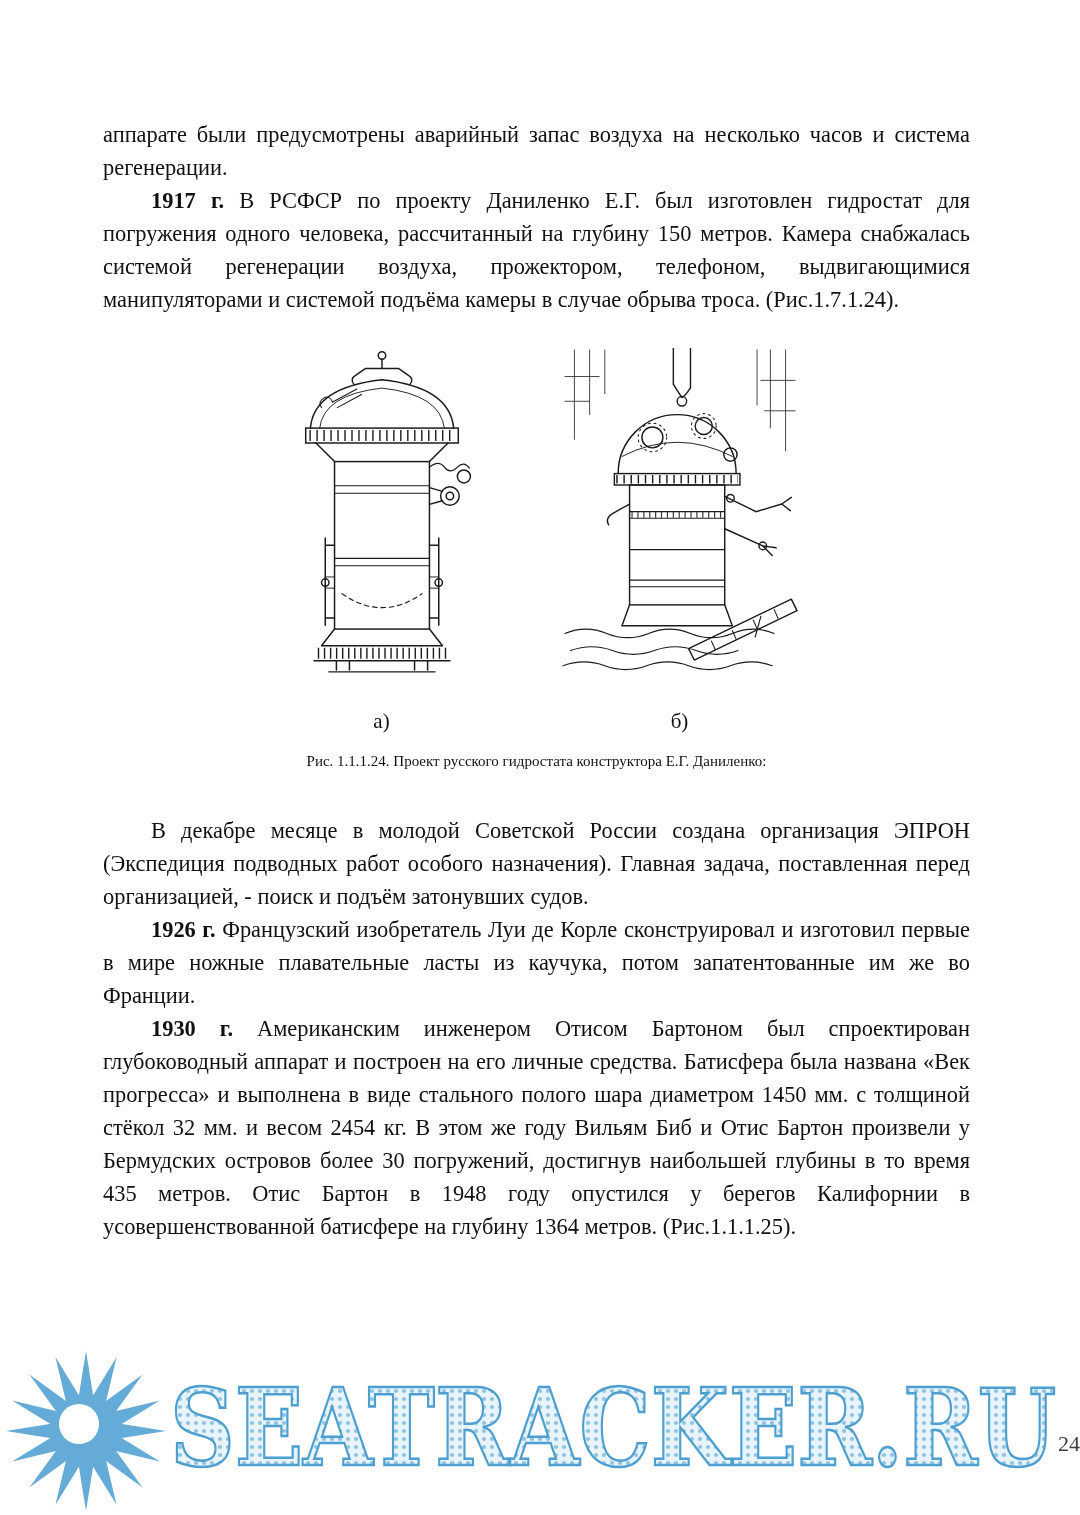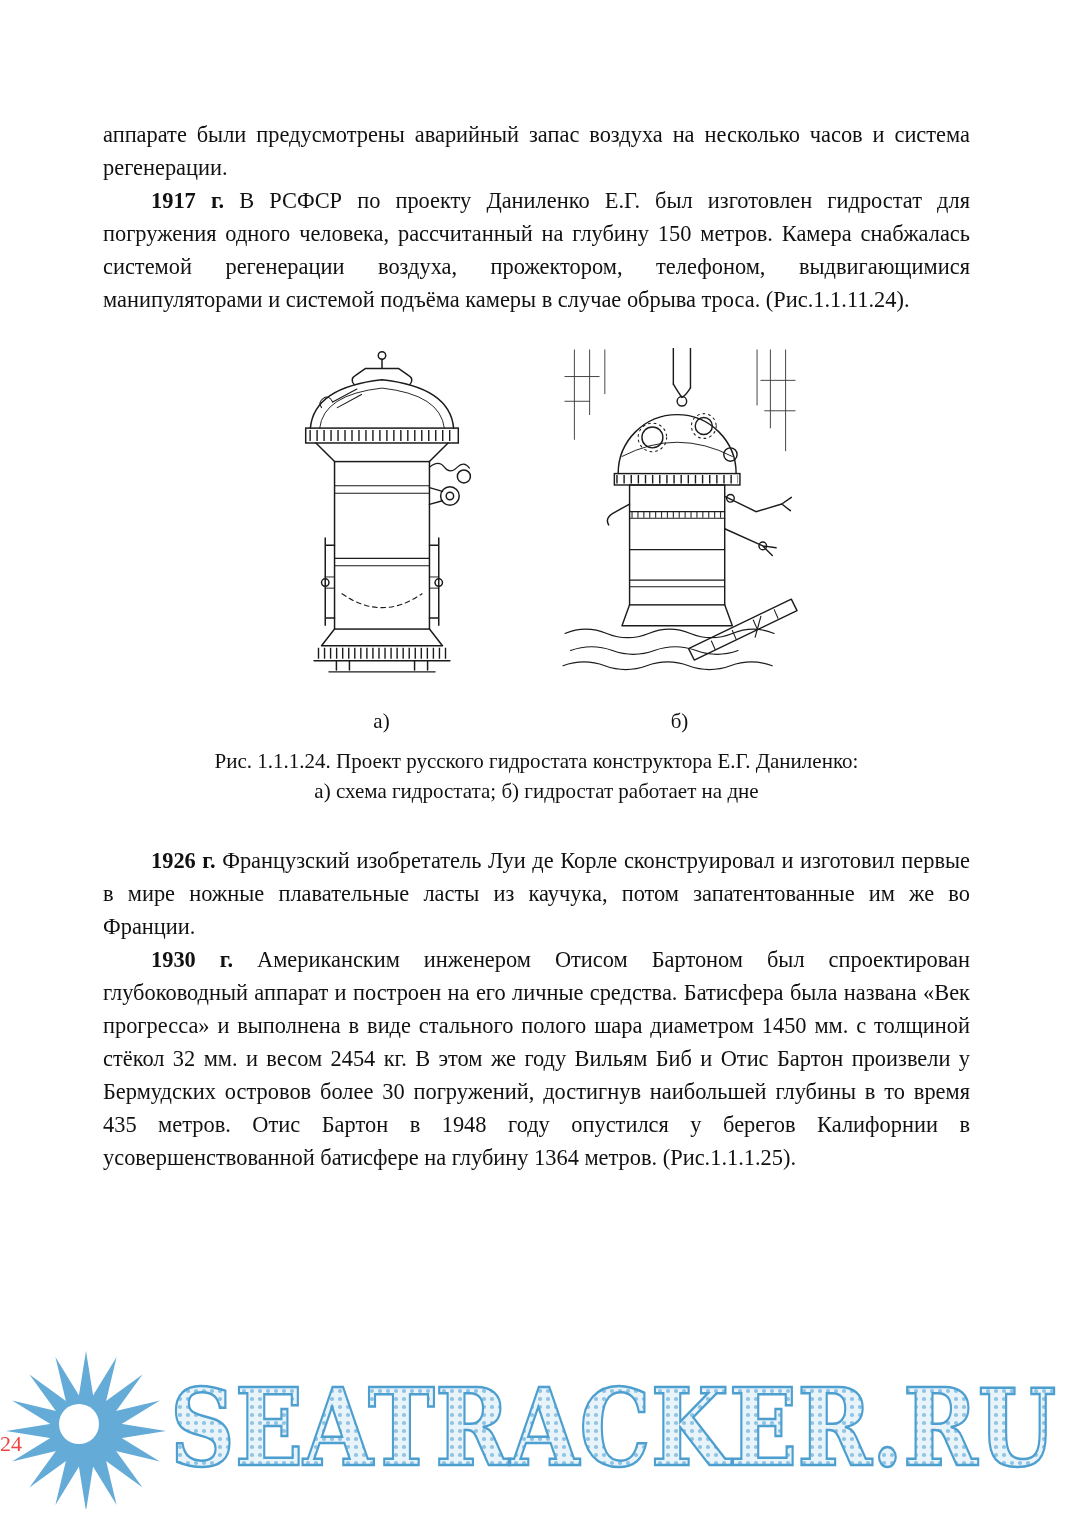--- a/index.html
+++ b/index.html
@@ -36,51 +36,51 @@
   }
   .drawing-col{display:flex;flex-direction:column;align-items:center;}
   .sub-label{
     margin-top:8px;
     font-size:21px;
     line-height:26px;
     text-align:center;
   }
   figcaption.caption{
     margin-top:12px;
-    font-size:21px;
+    font-size:15px;
     line-height:30px;
     text-align:center;
   }
   .footer-watermark{
     position:absolute;
     left:0;bottom:6px;
     width:984px;height:170px;
     z-index:1;
   }
   .page-number{
     position:absolute;
     left:0;right:0;bottom:58px;
-    text-align:left;
+    text-align:right;
     font-size:22px;
-    color:#ef4444;
+    color:#404040;
     z-index:3;
   }
   svg.lineart{display:block;}
 </style>
 </head>
 <body>
 
 <div class="page">
 
   <div class="content">
 
     <p class="para no-indent"><span>аппарате были предусмотрены аварийный запас воздуха на несколько часов и система регенерации.</span></p>
 
 
-    <p class="para"><b class="lead">1917 г.</b><span> В РСФСР по проекту Даниленко Е.Г. был изготовлен гидростат для погружения одного человека, рассчитанный на глубину 150 метров. Камера снабжалась системой регенерации воздуха, прожектором, телефоном, выдвигающимися манипуляторами и системой подъёма камеры в случае обрыва троса. (Рис.1.1.11.24).</span></p>
+    <p class="para"><b class="lead">1917 г.</b><span> В РСФСР по проекту Даниленко Е.Г. был изготовлен гидростат для погружения одного человека, рассчитанный на глубину 150 метров. Камера снабжалась системой регенерации воздуха, прожектором, телефоном, выдвигающимися манипуляторами и системой подъёма камеры в случае обрыва троса. (Рис.1.7.1.24).</span></p>
 
     <figure class="fig">
       <div class="drawings">
 
         <div class="drawing-col">
           <svg class="lineart" viewBox="0 0 230 380" width="214" height="354">
             <g fill="none" stroke="#1b1b1b" stroke-width="1.6" stroke-linecap="round">
               <circle cx="115" cy="10" r="4"></circle>
               <path d="M97,24 H133 M115,14 V24 M97,24 l-10,7 M133,24 l10,7 M87,31 q-7,4 -2,10 M143,31 q7,4 2,10"></path>
               <path d="M88,46 l-26,14 M93,52 l-26,14" stroke-width="1.2"></path>
@@ -148,24 +148,24 @@
               <path d="M158,308 l4,9 M180,297 l4,9 M202,286 l4,9 M224,275 l4,9" stroke-width="1.1"></path>
               <path d="M210,282 l-6,22" stroke-width="1.2"></path>
             </g>
           </svg>
           <div class="sub-label">б)</div>
         </div>
 
       </div>
       <figcaption class="caption">
         <div>Рис. 1.1.1.24.  Проект русского гидростата конструктора Е.Г. Даниленко:</div>
-        <div>а) схема гидростата;  б) гидростат работает на дне</div>
       </figcaption>
     </figure>
 
+    <p class="para"><span>В декабре месяце в молодой Советской России создана организация ЭПРОН (Экспедиция подводных работ особого назначения). Главная задача, поставленная перед организацией, - поиск и подъём затонувших судов.</span></p>
 
     <p class="para"><b class="lead">1926 г.</b><span> Французский изобретатель Луи де Корле сконструировал и изготовил первые в мире ножные плавательные ласты из каучука, потом запатентованные им же во Франции.</span></p>
 
     <p class="para"><b class="lead">1930 г.</b><span> Американским инженером Отисом Бартоном был спроектирован глубоководный аппарат и построен на его личные средства. Батисфера была названа «Век прогресса» и выполнена в виде стального полого шара диаметром 1450 мм. с толщиной стёкол 32 мм. и весом 2454 кг. В этом же году Вильям Биб и Отис Бартон произвели у Бермудских островов более 30 погружений, достигнув наибольшей глубины в то время 435 метров. Отис Бартон в 1948 году опустился у берегов Калифорнии в усовершенствованной батисфере на глубину 1364 метров. (Рис.1.1.1.25).</span></p>
 
   </div>
 
   <div class="footer-watermark">
     <svg width="1080" height="170" viewBox="0 0 1080 170">
       <defs>

